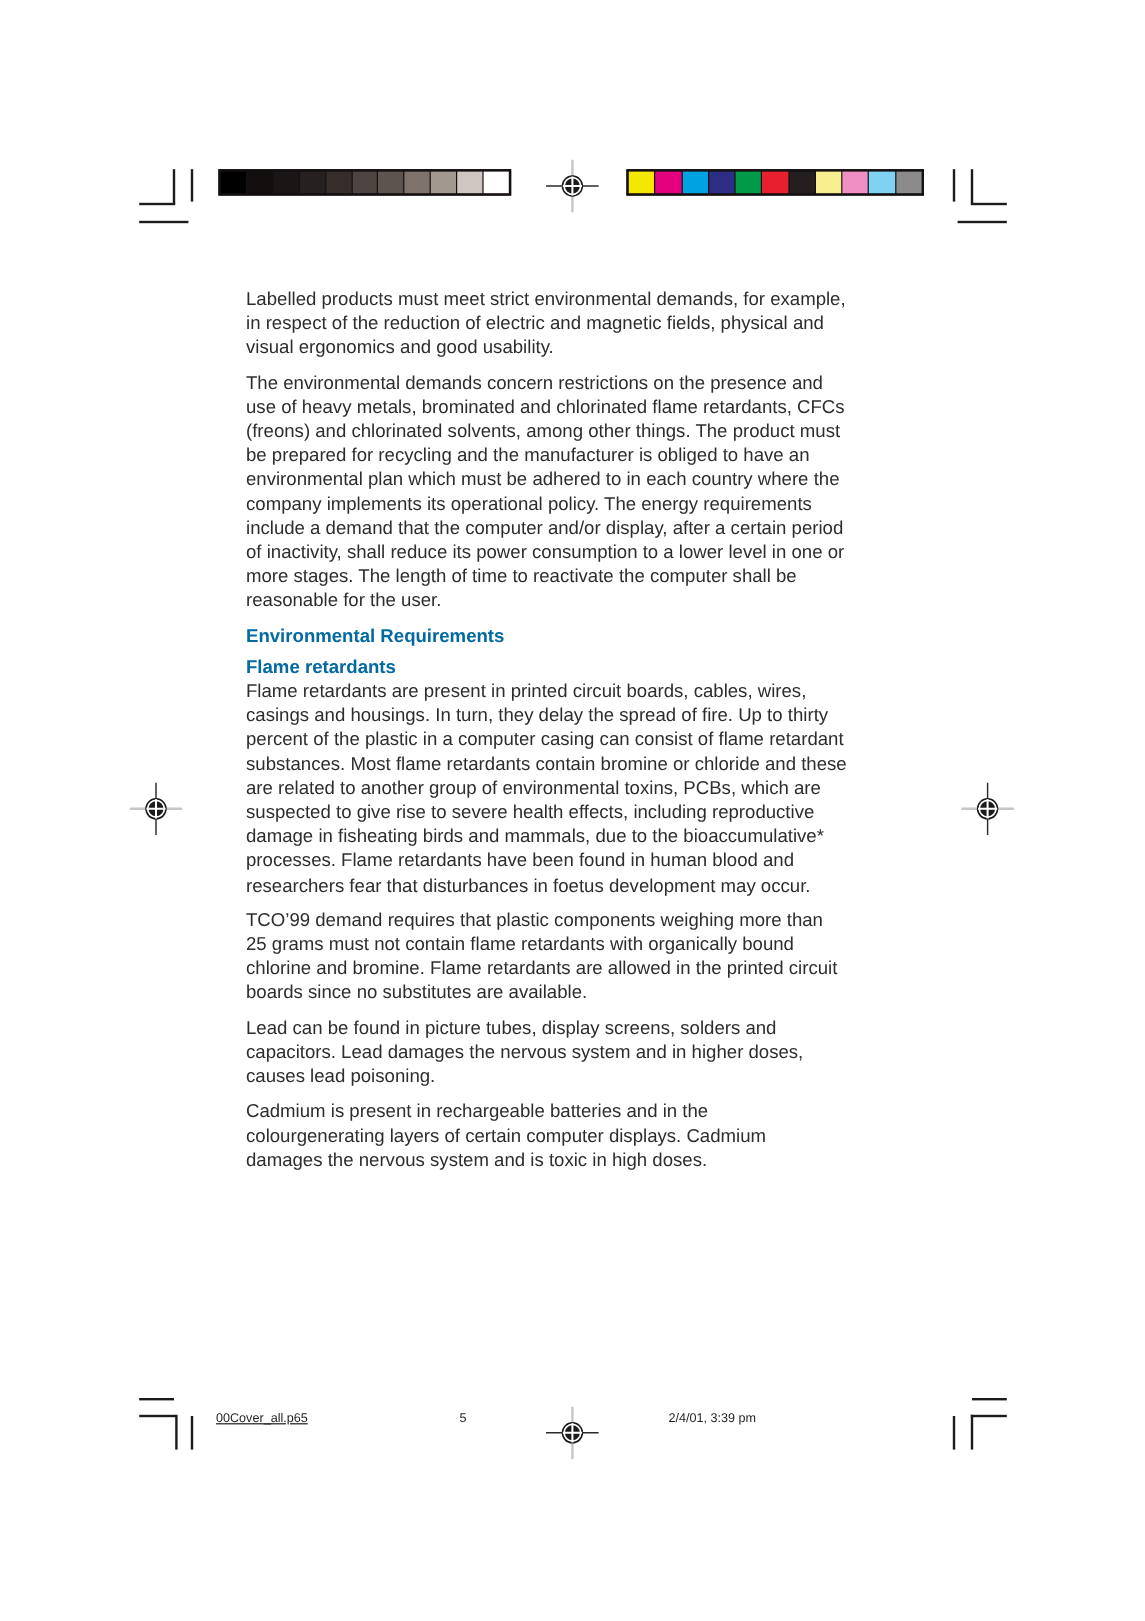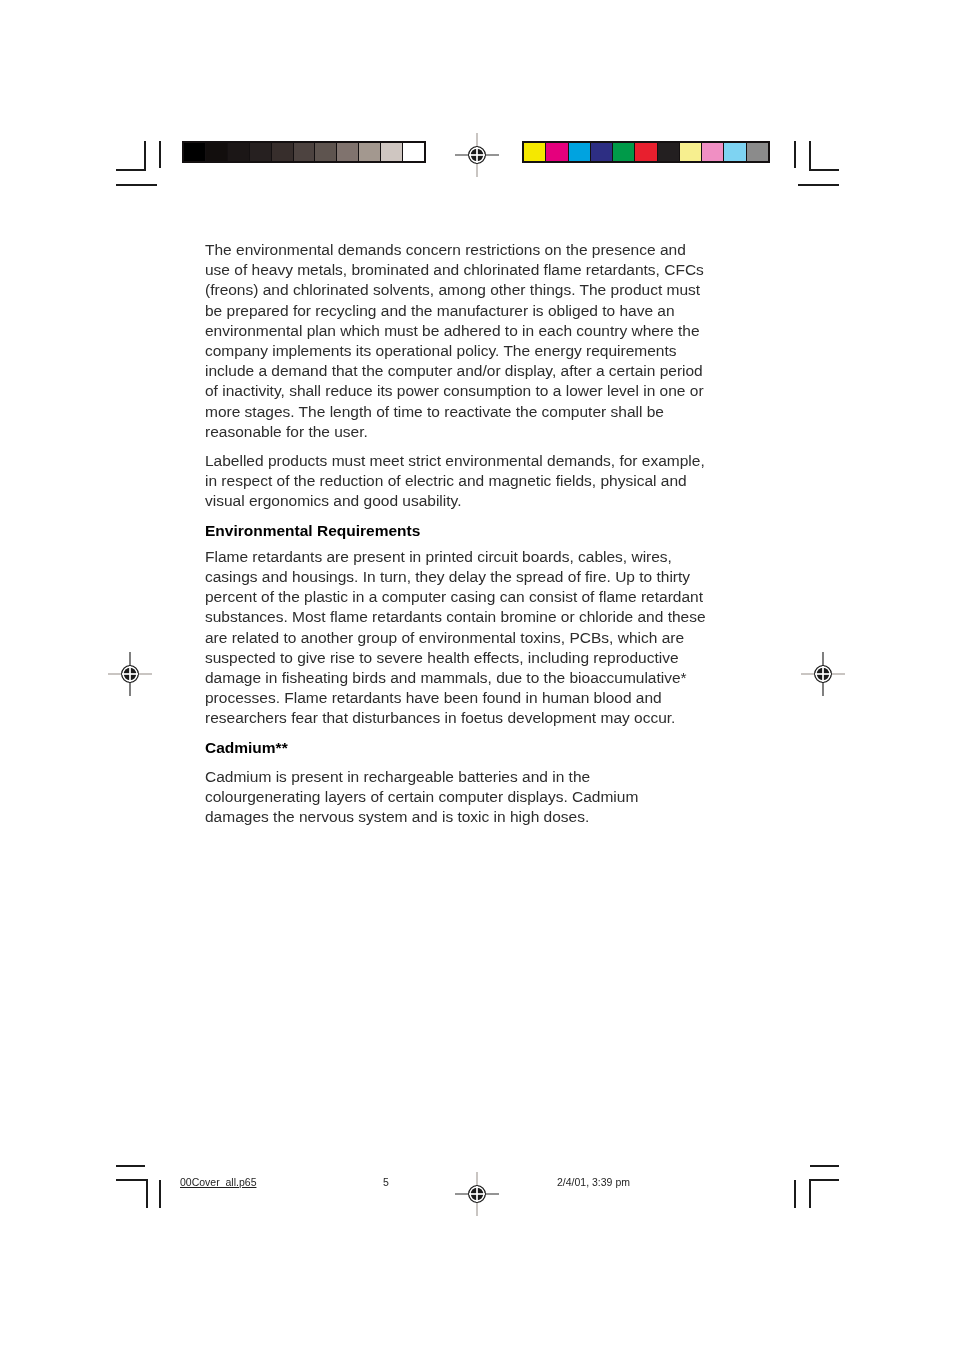--- a/index.html
+++ b/index.html
@@ -26,21 +26,21 @@
   .cm{position:absolute;background:#1b1b1b;}
   .cm.v{width:1.5px;}
   .cm.h{height:1.5px;}
   
   .content{
     position:absolute;left:205px;top:240px;width:575px;
     font-size:15.5px;line-height:20.2px;color:#2d2d2d;
   }
   .content p{margin:0 0 9px 0;white-space:pre-line;}
   .content h3{
-    font-size:15.5px;line-height:20.2px;font-weight:bold;color:#000000;
+    font-size:15.5px;line-height:20.2px;font-weight:bold;color:#0369a1;
     margin:0 0 6px 0;
   }
   .content h3.tight{margin-bottom:0;}
   .content h3.spaced{margin-top:0;margin-bottom:9px;}
   
   .footer-item{position:absolute;font-size:10.5px;color:#1f1f1f;white-space:nowrap;}
   #footer-file{left:180px;top:1176px;text-decoration:underline;}
   #footer-page{left:383px;top:1176px;}
   #footer-time{left:557px;top:1176px;}
 </style>
@@ -121,44 +121,51 @@
 <div class="cm h" style="left:116px;top:1179px;width:31px"></div>
 <div class="cm v" style="left:146px;top:1179px;height:29px"></div>
 <div class="cm v" style="left:159px;top:1180px;height:28px"></div>
 
 <div class="cm h" style="left:810px;top:1165px;width:29px"></div>
 <div class="cm h" style="left:809px;top:1179px;width:30px"></div>
 <div class="cm v" style="left:809px;top:1179px;height:29px"></div>
 <div class="cm v" style="left:794px;top:1180px;height:28px"></div>
 
 <div class="content">
+  <p>Labelled products must meet strict environmental demands, for example,
+in respect of the reduction of electric and magnetic fields, physical and
+visual ergonomics and good usability.</p>
   <p>The environmental demands concern restrictions on the presence and
 use of heavy metals, brominated and chlorinated flame retardants, CFCs
 (freons) and chlorinated solvents, among other things. The product must
 be prepared for recycling and the manufacturer is obliged to have an
 environmental plan which must be adhered to in each country where the
 company implements its operational policy. The energy requirements
 include a demand that the computer and/or display, after a certain period
 of inactivity, shall reduce its power consumption to a lower level in one or
 more stages. The length of time to reactivate the computer shall be
 reasonable for the user.</p>
-  <p>Labelled products must meet strict environmental demands, for example,
-in respect of the reduction of electric and magnetic fields, physical and
-visual ergonomics and good usability.</p>
   <h3 class="spaced" style="margin-bottom:6px">Environmental Requirements</h3>
+  <h3 class="tight">Flame retardants</h3>
   <p>Flame retardants are present in printed circuit boards, cables, wires,
 casings and housings. In turn, they delay the spread of fire. Up to thirty
 percent of the plastic in a computer casing can consist of flame retardant
 substances. Most flame retardants contain bromine or chloride and these
 are related to another group of environmental toxins, PCBs, which are
 suspected to give rise to severe health effects, including reproductive
 damage in fisheating birds and mammals, due to the bioaccumulative*
 processes. Flame retardants have been found in human blood and
 researchers fear that disturbances in foetus development may occur.</p>
-  <h3 class="spaced">Cadmium**</h3>
+  <p>TCO’99 demand requires that plastic components weighing more than
+25 grams must not contain flame retardants with organically bound
+chlorine and bromine. Flame retardants are allowed in the printed circuit
+boards since no substitutes are available.</p>
+  <p>Lead can be found in picture tubes, display screens, solders and
+capacitors. Lead damages the nervous system and in higher doses,
+causes lead poisoning.</p>
   <p>Cadmium is present in rechargeable batteries and in the
 colourgenerating layers of certain computer displays. Cadmium
 damages the nervous system and is toxic in high doses.</p>
 </div>
 
 <div id="footer-file" class="footer-item">00Cover_all.p65</div>
 <div id="footer-page" class="footer-item">5</div>
 <div id="footer-time" class="footer-item">2/4/01, 3:39 pm</div>
 
 </body></html>

